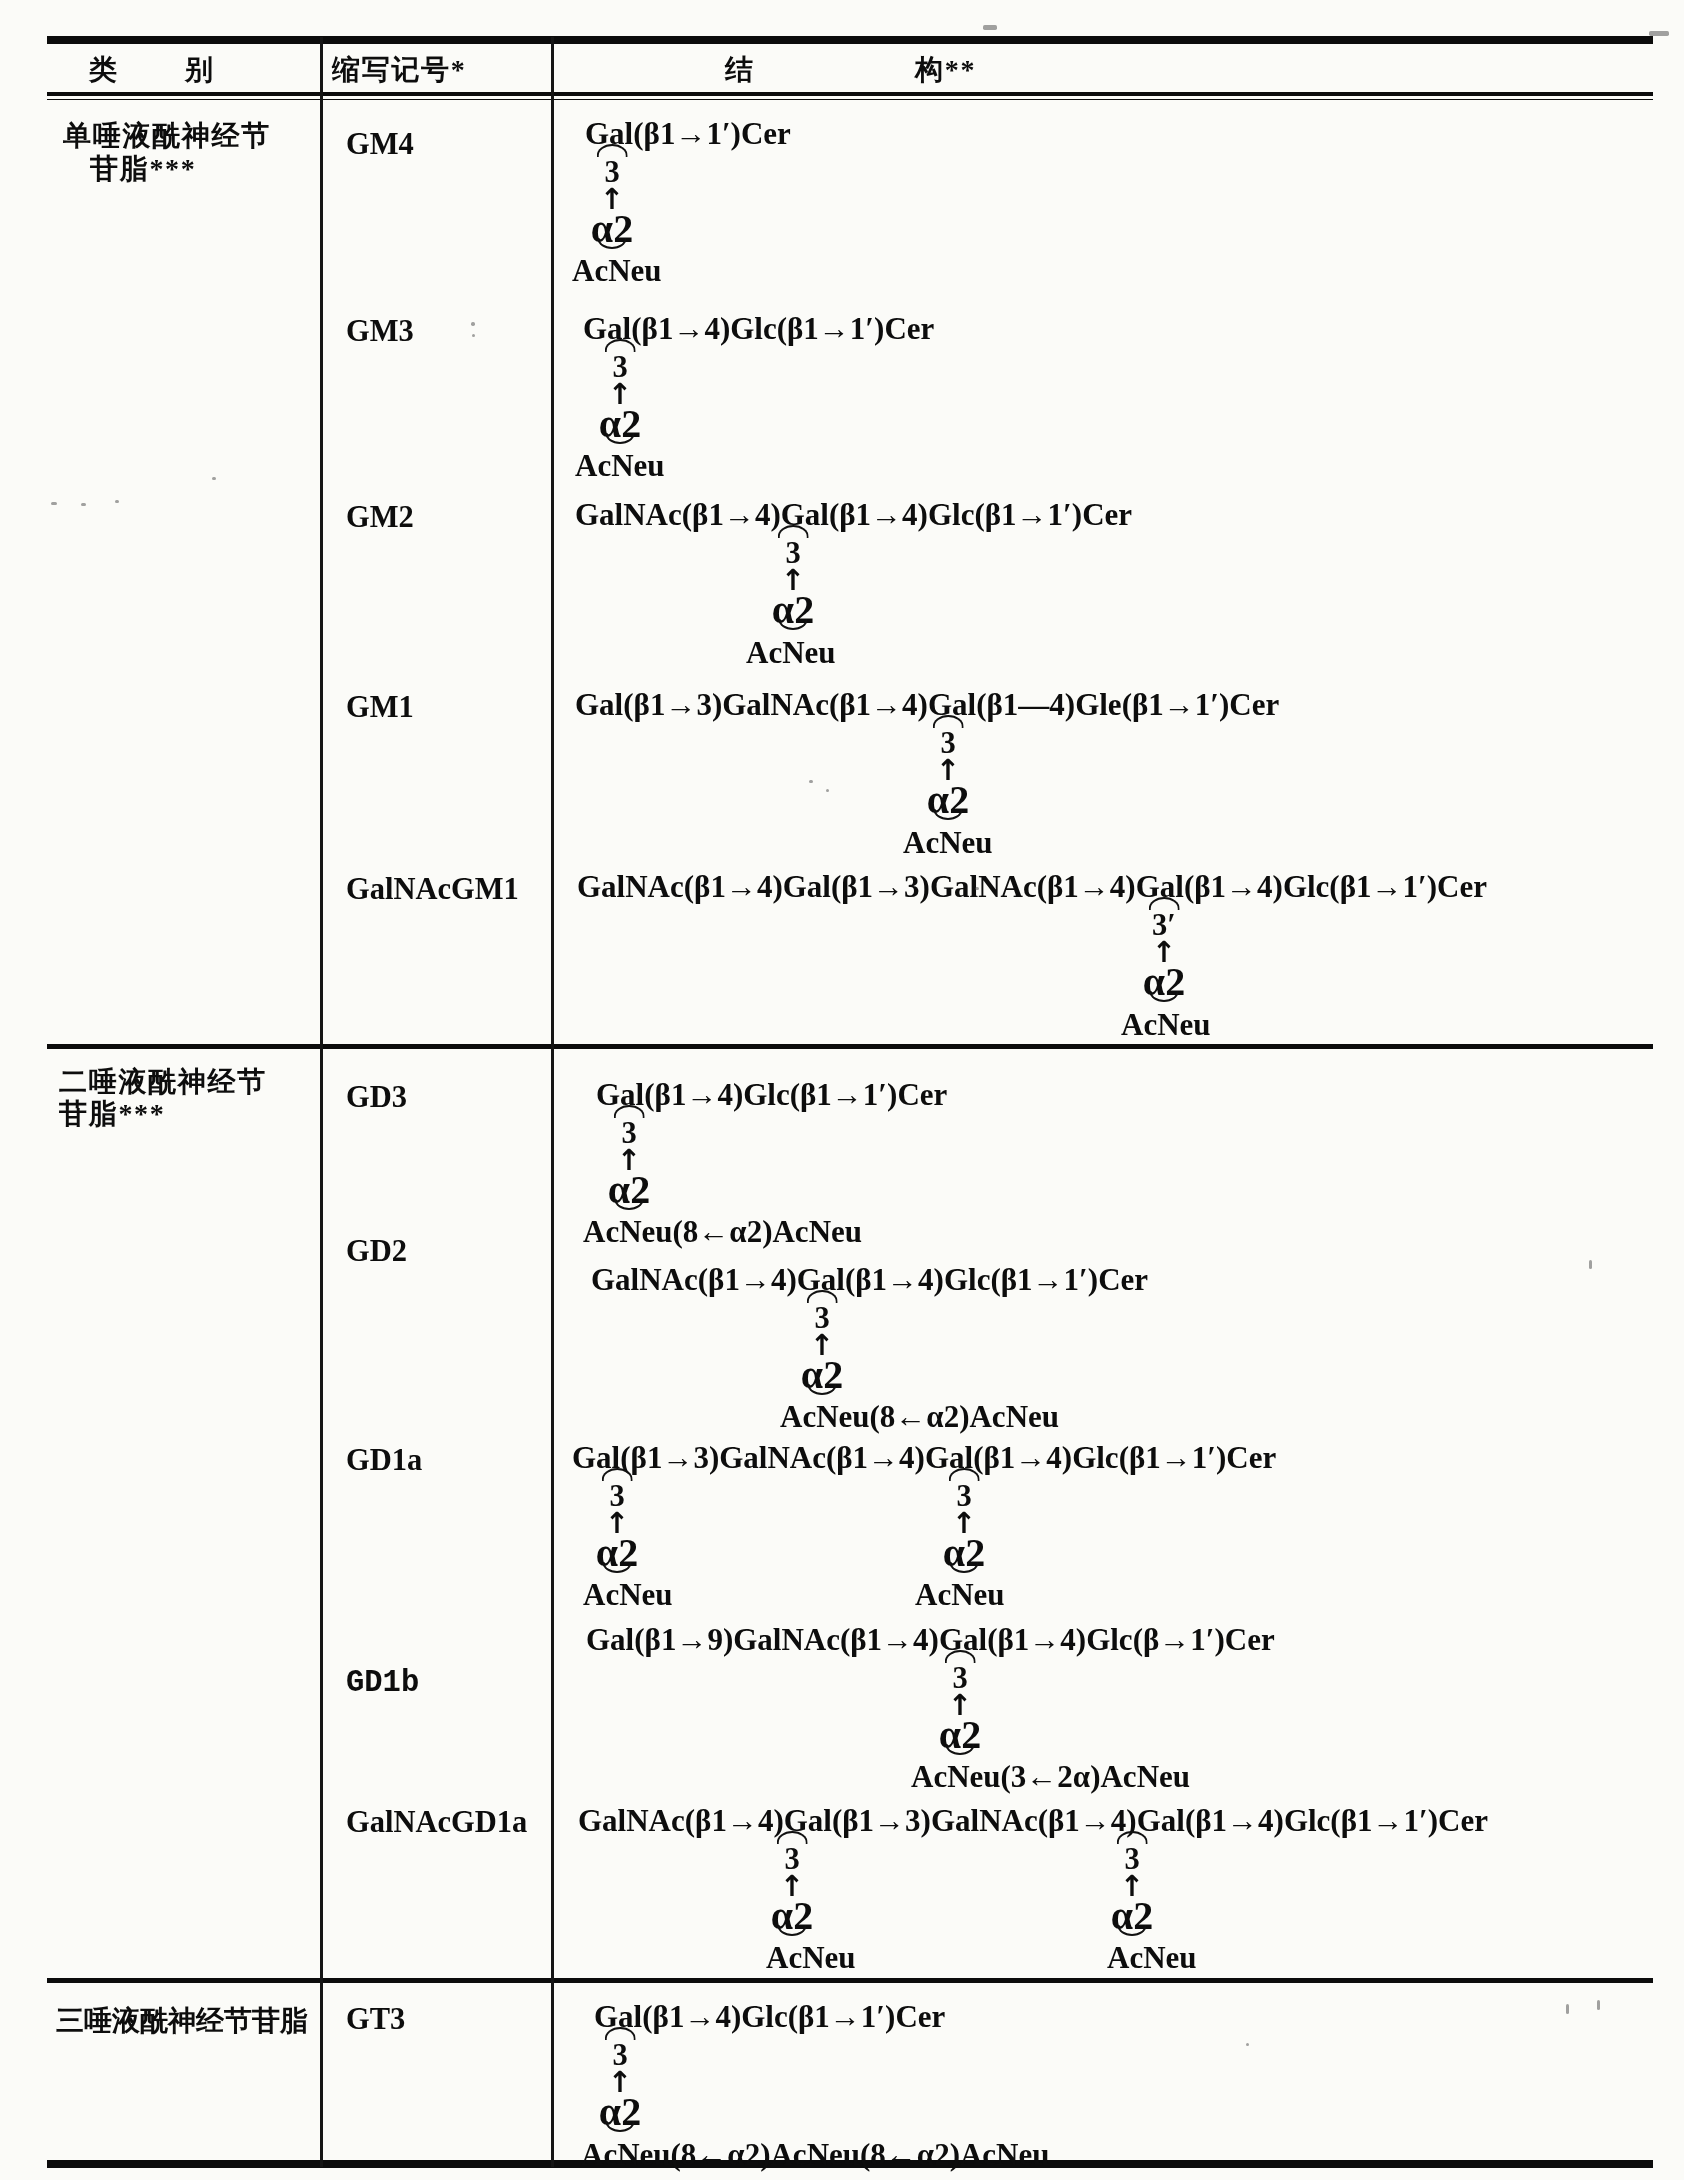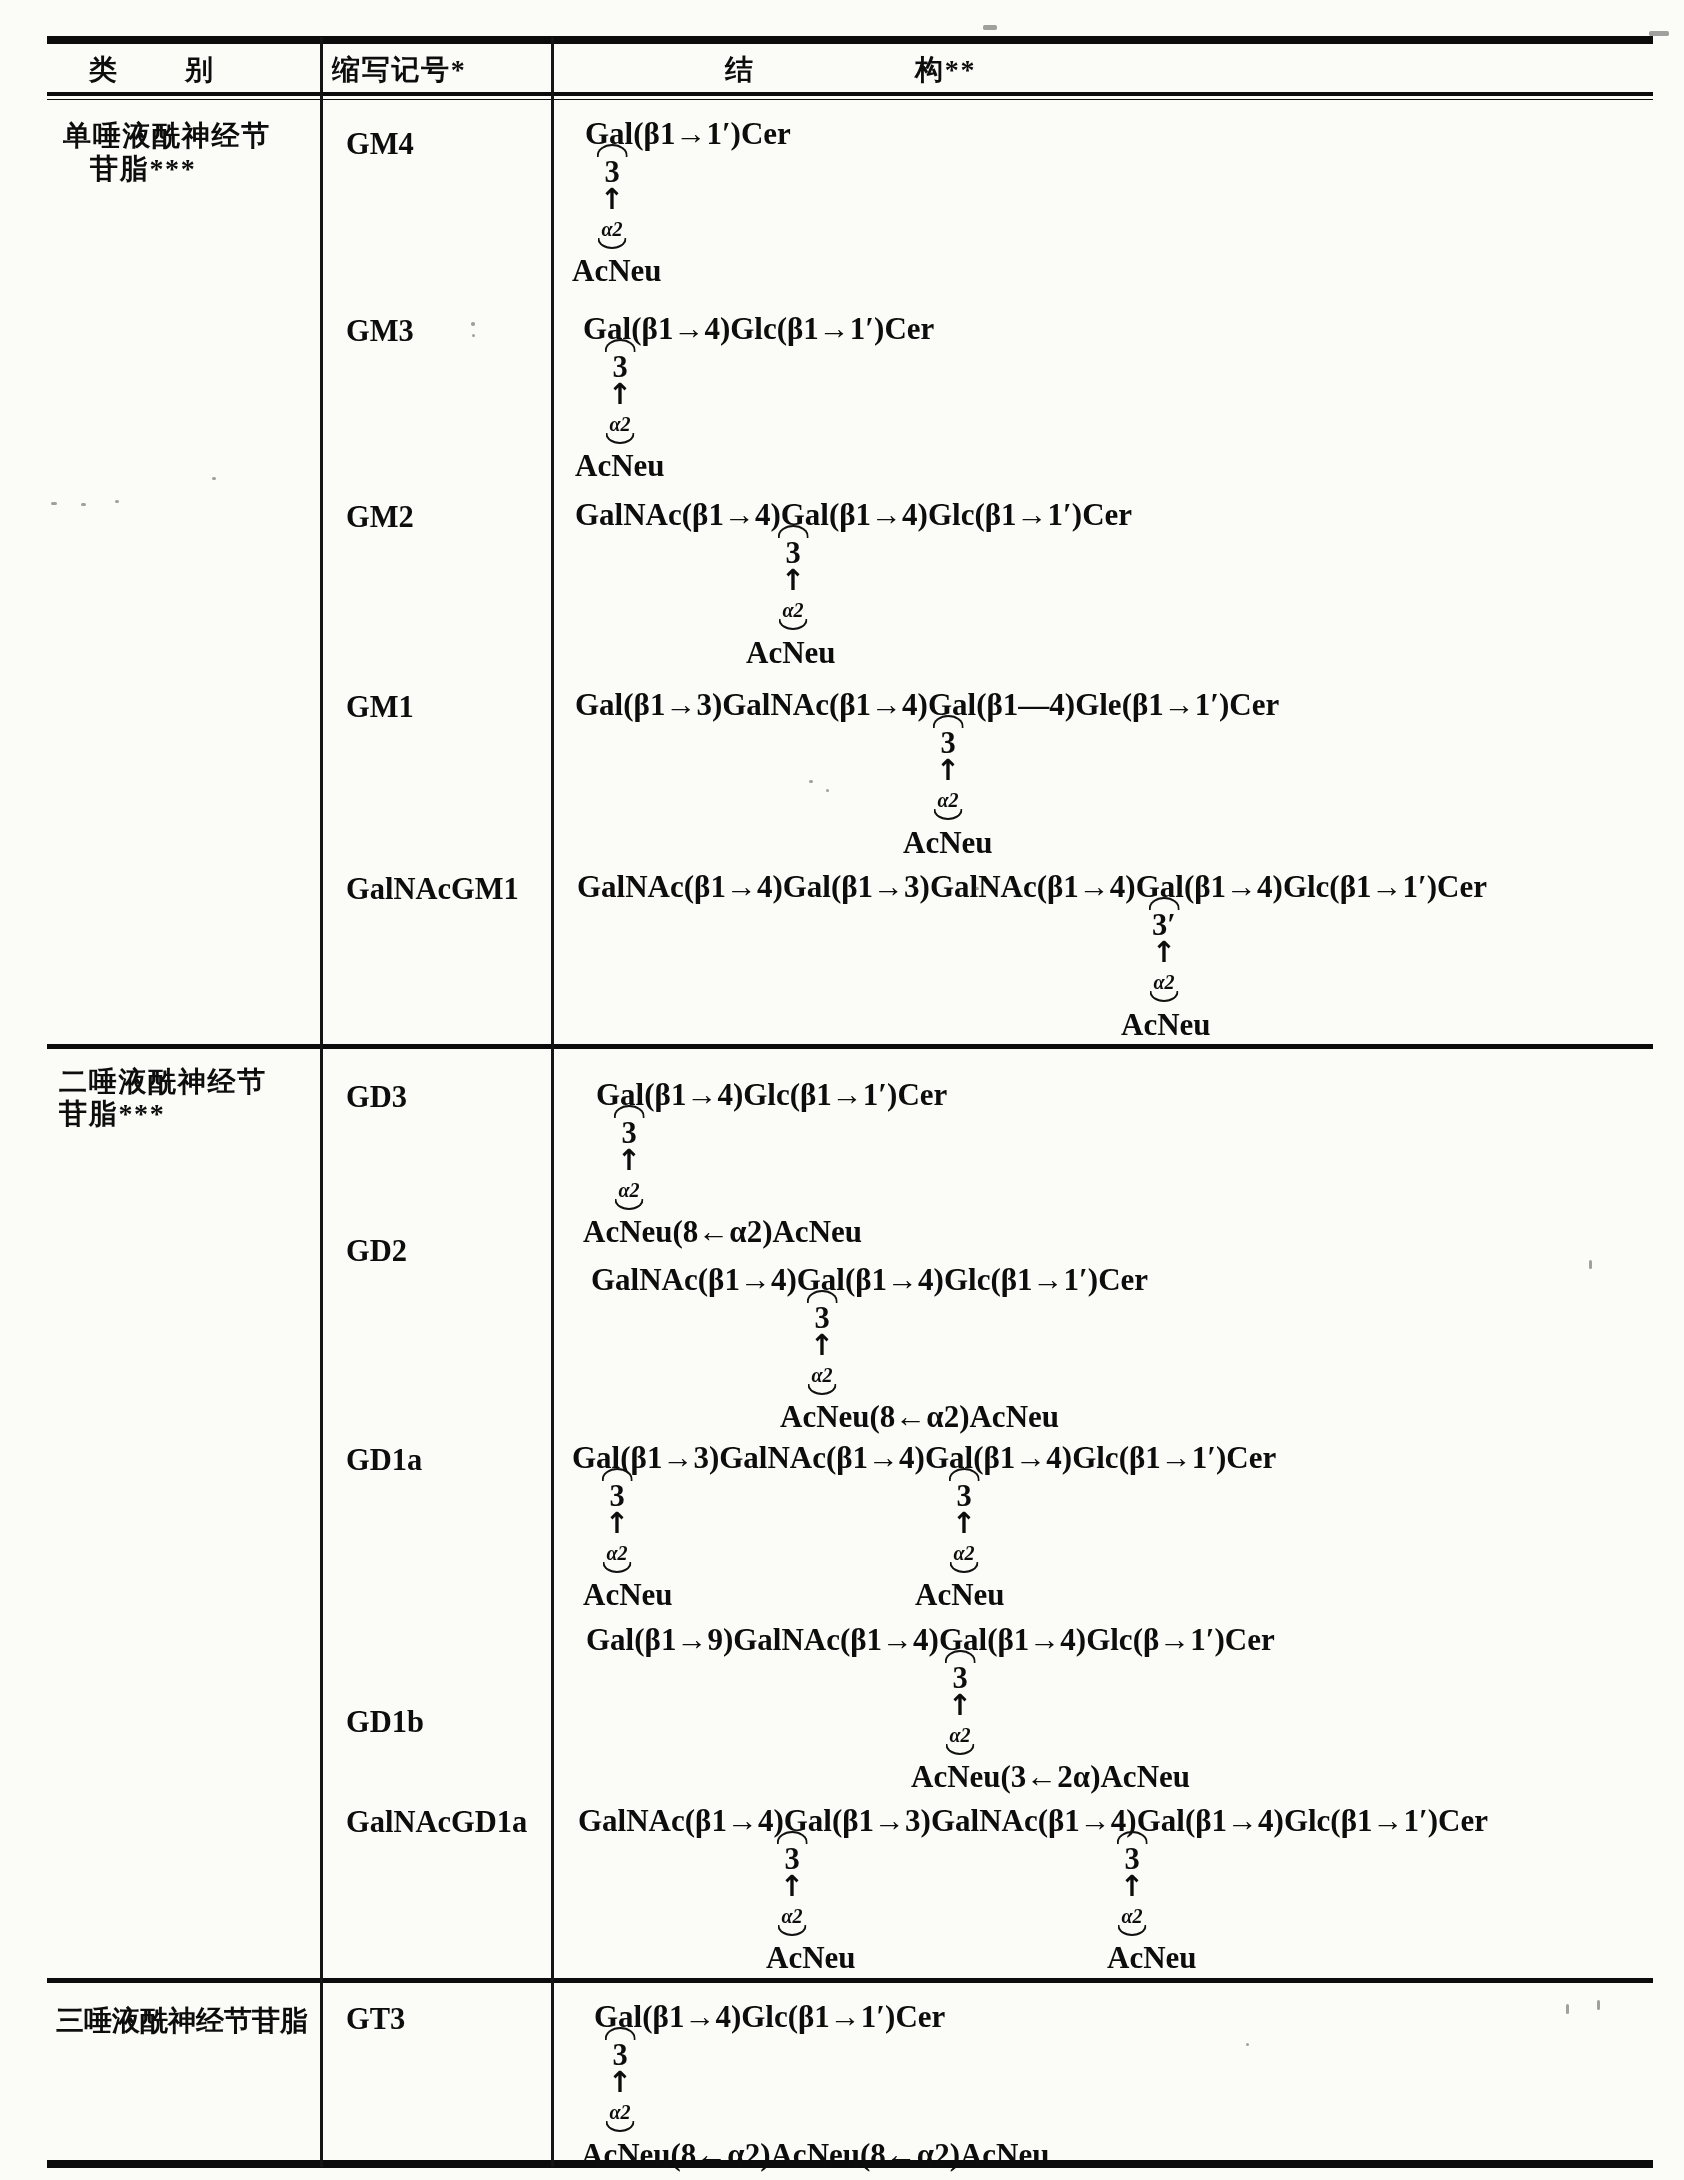--- a/index.html
+++ b/index.html
@@ -30,21 +30,21 @@
   .abbr{font-size:30.5px;}
   
   .bwrap{position:absolute;width:0;height:0;}
   .bitem{position:absolute;transform:translateX(-50%);left:0;}
   .arc-top{width:30.5px;height:12.7px;border:2.5px solid #111;border-bottom:none;
            border-radius:17px 17px 0 0 / 12.7px 12.7px 0 0;box-sizing:border-box;}
   .arc-bot{width:29px;height:11px;border:2.5px solid #111;border-top:none;
            border-radius:0 0 15.3px 15.3px / 0 0 11px 11px;box-sizing:border-box;}
   .bnum{font-family:"Liberation Serif","DejaVu Serif",serif;font-weight:700;font-size:30.5px;line-height:30.5px;}
   .barrow{font-family:"DejaVu Sans","Liberation Serif",sans-serif;font-weight:700;font-size:29px;line-height:29px;}
-  .balpha{font-family:"Liberation Serif","DejaVu Serif",serif;font-weight:700;font-style:italic;font-size:20px;line-height:30.5px;}
+  .balpha{font-family:"Liberation Serif","DejaVu Serif",serif;font-weight:700;font-size:40px;line-height:30.5px;}
   .btail{position:absolute;font-family:"Liberation Serif","DejaVu Serif",serif;font-weight:700;font-size:31px;line-height:34px;white-space:nowrap;}
   
   .speck{position:absolute;background:#555;opacity:.55;border-radius:1.7px;}
 </style>
 </head>
 <body>
 
 <div id="page">
 
   <div class="hline" style="top:36px;height:7.6px;"></div>
@@ -167,21 +167,21 @@
         <div class="bwrap" style="left: 964px; top: 1441px;">
           <div class="bitem arc-top" style="top: 27px;"></div>
           <div class="bitem bnum" style="top: 40px;">3</div>
           <div class="bitem barrow" style="top: 68px;">↑</div>
           <div class="bitem balpha" style="top: 97px;">α2</div>
           <div class="bitem arc-bot" style="top: 121px;"></div>
         </div>
         <div class="btail" style="left: 915px; top: 1578px;">AcNeu</div>
       </div>
       <div style="position: absolute; left: 0px; top: 0px;">
-        <div class="lat abbr" style="left: 346px; top: 1705px; position: absolute;">GD1b</div>
+        <div class="lat abbr" style="left: 346px; top: 1666px; position: absolute; font-family: Liberation Mono, monospace;">GD1b</div>
         <div class="lat" style="left: 586px; top: 1623px; position: absolute;">Gal(β1→9)GalNAc(β1→4)Gal(β1→4)Glc(β→1′)Cer</div>
         <div class="bwrap" style="left: 960px; top: 1623px;">
           <div class="bitem arc-top" style="top: 27px;"></div>
           <div class="bitem bnum" style="top: 40px;">3</div>
           <div class="bitem barrow" style="top: 68px;">↑</div>
           <div class="bitem balpha" style="top: 97px;">α2</div>
           <div class="bitem arc-bot" style="top: 121px;"></div>
         </div>
         <div class="btail" style="left: 911px; top: 1760px;">AcNeu(3←2α)AcNeu</div>
       </div>

